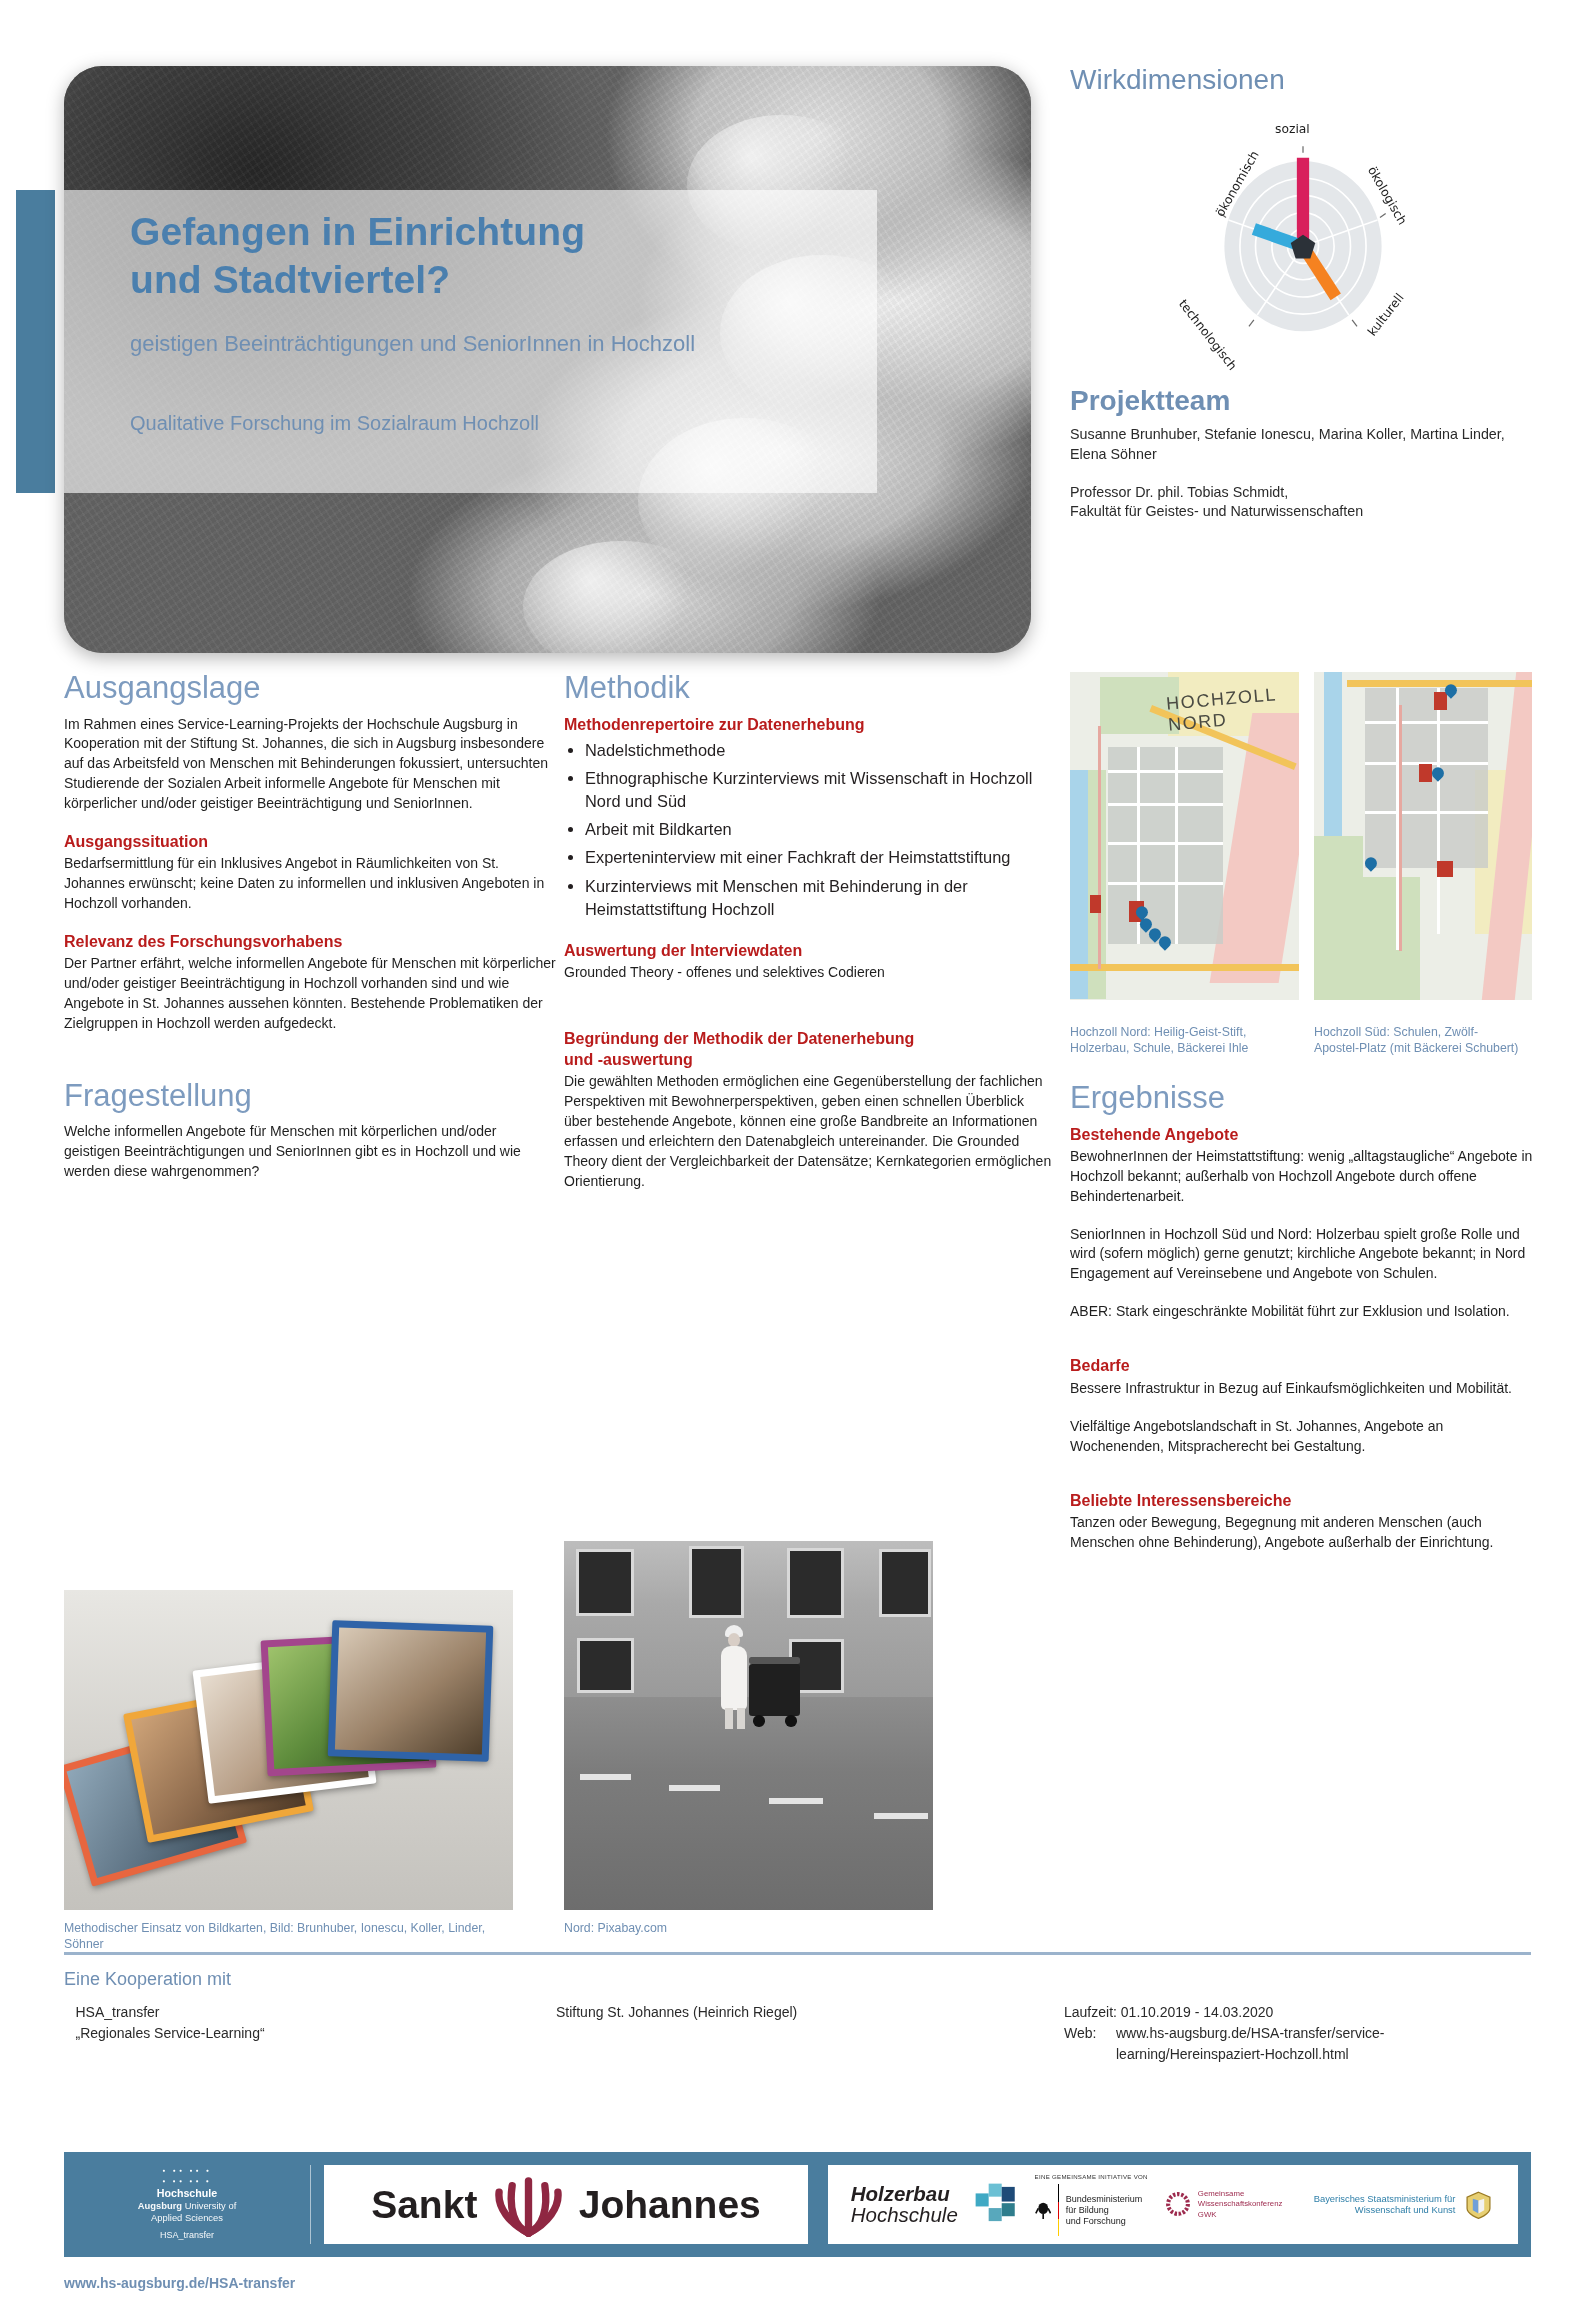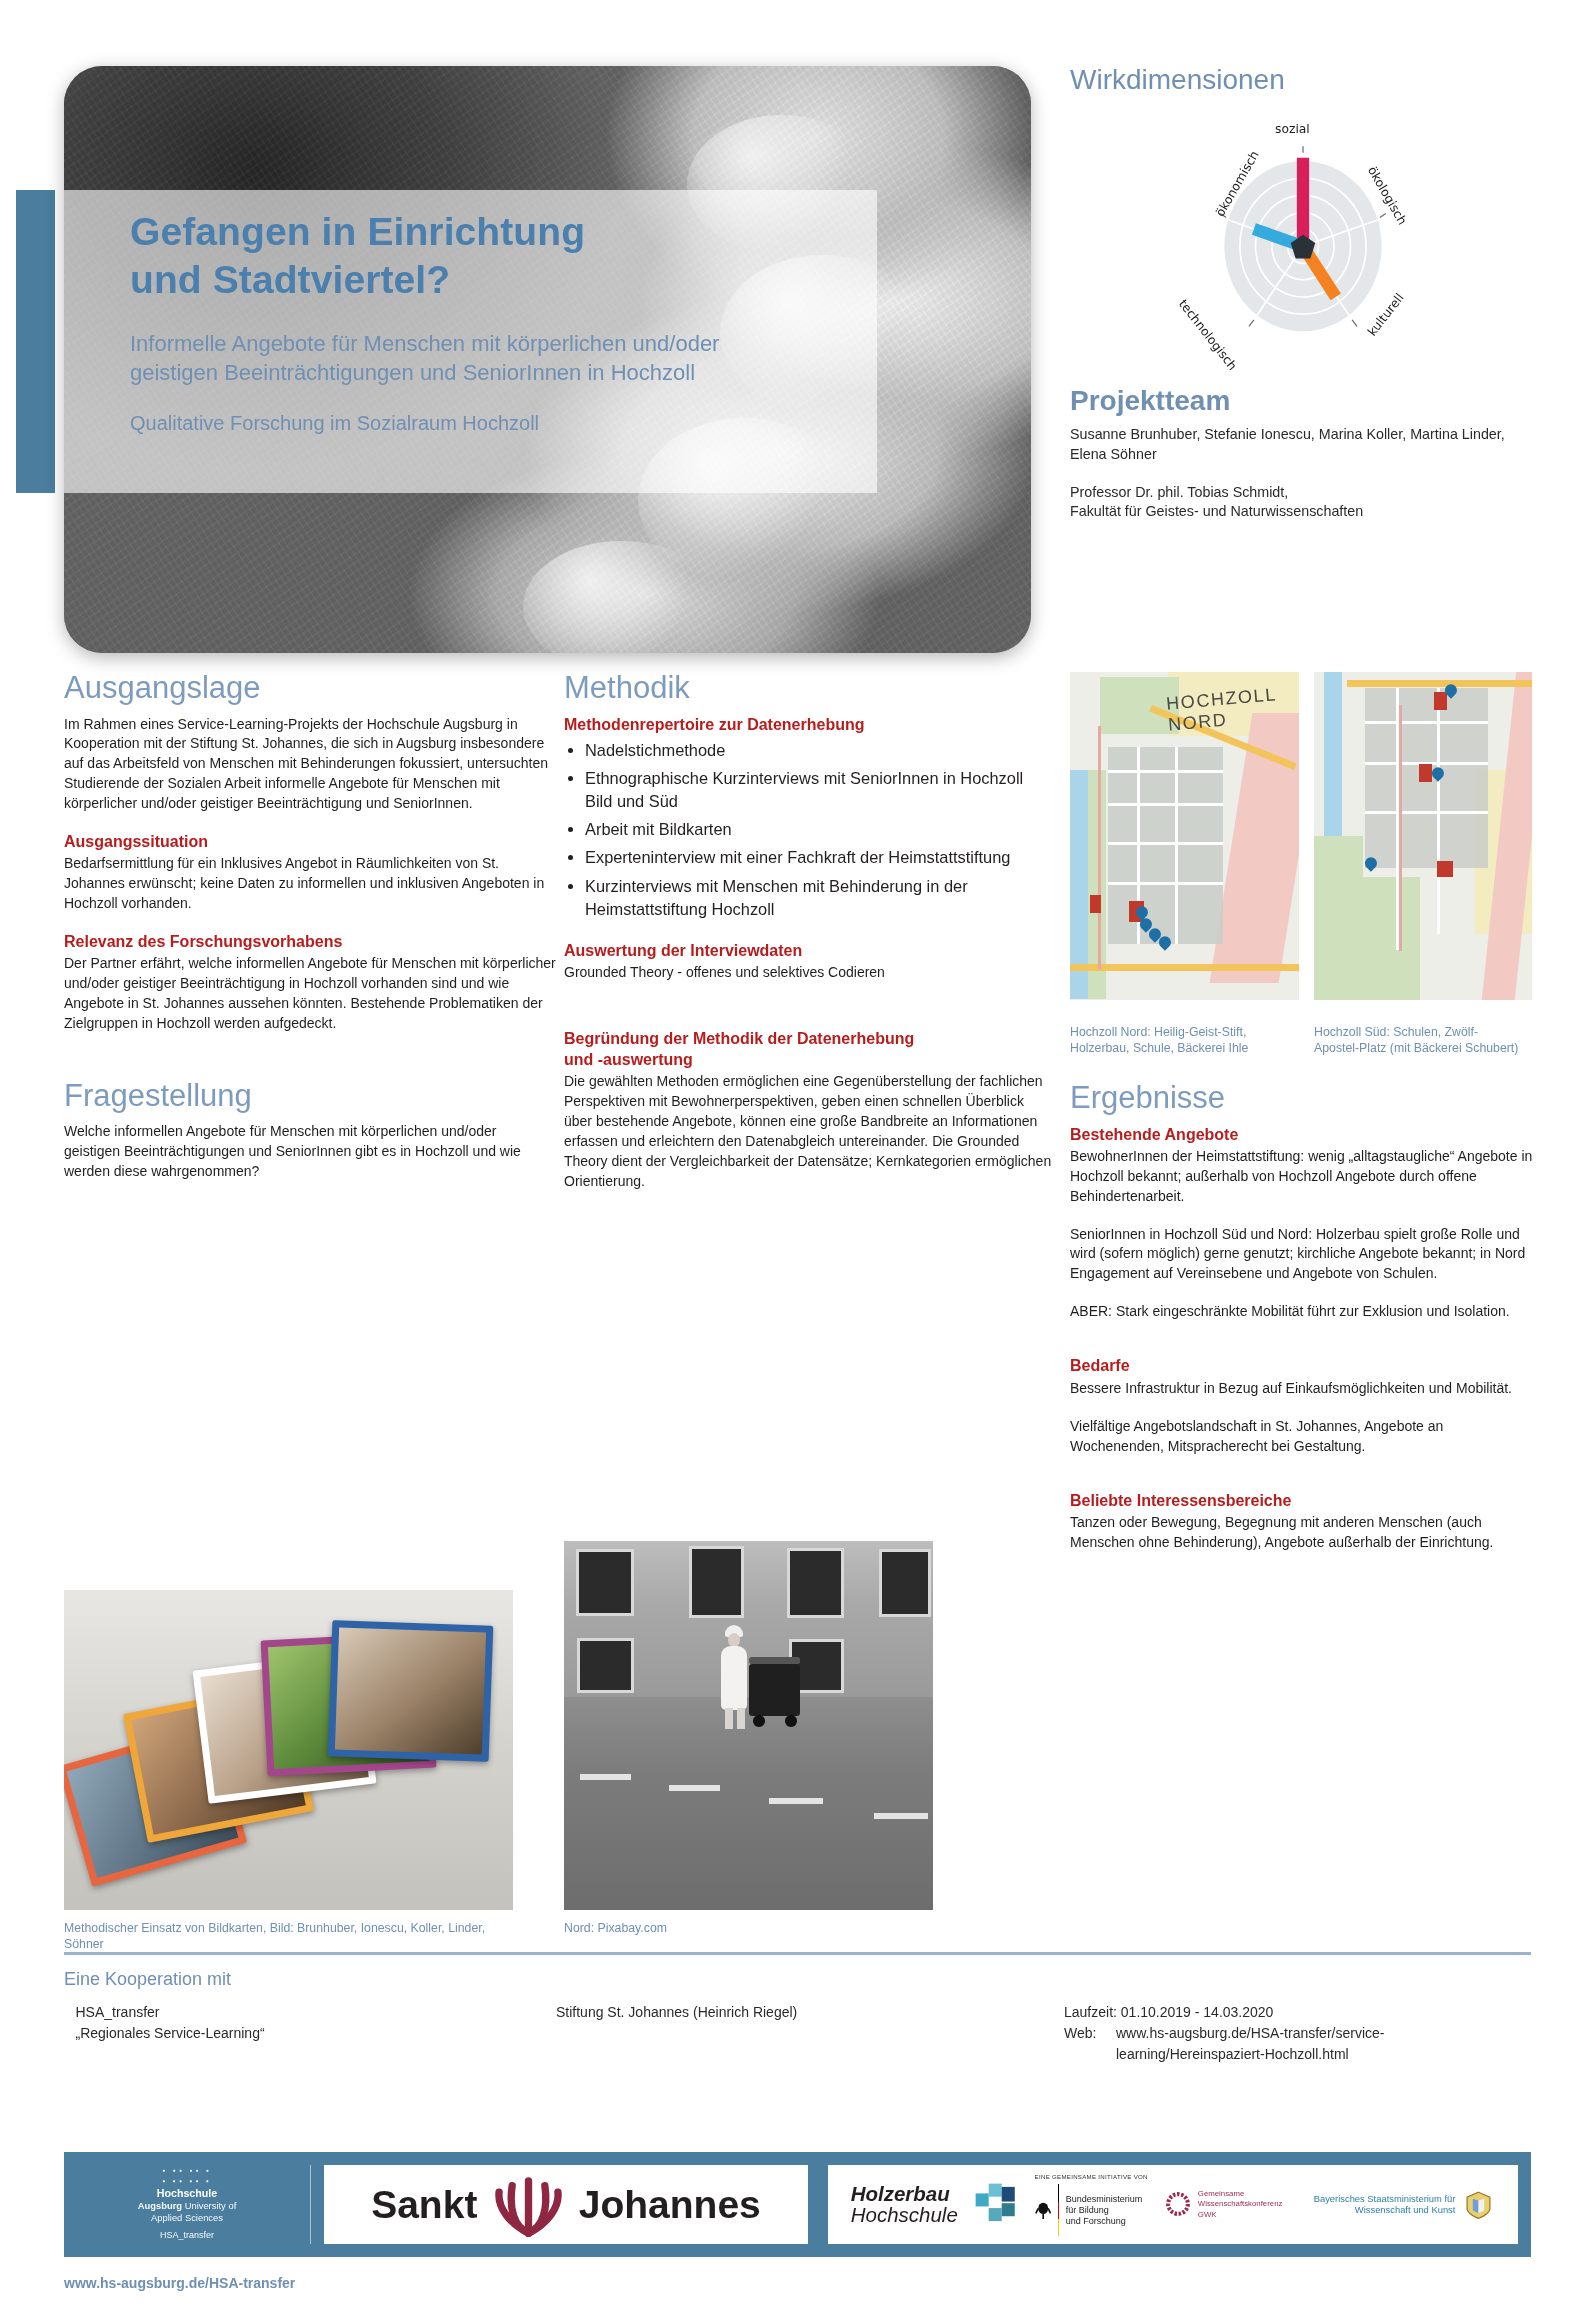--- a/index.html
+++ b/index.html
@@ -174,21 +174,20 @@
     <div class="knuckle" style="left:574px;top:352px;width:213px;height:164px;"></div>
     <div class="knuckle" style="left:459px;top:475px;width:197px;height:131px;"></div>
   </div>
 
   <div class="titlebox">
     <div class="title">
       <div>Gefangen in Einrichtung</div>
       <div>und Stadtviertel?</div>
     </div>
     <div class="subtitle">
-      <div>Informelle Angebote für Menschen mit körperlichen und/oder</div>
       <div>geistigen Beeinträchtigungen und SeniorInnen in Hochzoll</div>
     </div>
     <div class="subsub">Qualitative Forschung im Sozialraum Hochzoll</div>
   </div>
 
   <div class="rhead">
     <h2 class="h-blue">Wirkdimensionen</h2>
   </div>
 
   <div class="radar-wrap">
@@ -268,21 +267,21 @@
   <div class="card" style="left:266px;top:33px;width:161px;height:136px;transform:rotate(2deg);background:#2f63a8;">
     <div class="inner" style="background:linear-gradient(140deg,#d8c9b6,#9a8167 55%,#4f3f2c);"></div>
   </div>
 </div>
 
 <div class="col colB">
   <h2 class="sec">Methodik</h2>
   <h3 class="sub">Methodenrepertoire zur Datenerhebung</h3>
   <ul class="bul">
     <li>Nadelstichmethode</li>
-    <li>Ethnographische Kurzinterviews mit SeniorInnen in Hochzoll Bild und Süd</li>
+    <li>Ethnographische Kurzinterviews mit Wissenschaft in Hochzoll Nord und Süd</li>
     <li>Arbeit mit Bildkarten</li>
     <li>Experteninterview mit einer Fachkraft der Heimstattstiftung</li>
     <li>Kurzinterviews mit Menschen mit Behinderung in der Heimstattstiftung Hochzoll</li>
   </ul>
 
   <h3 class="sub">Auswertung der Interviewdaten</h3>
   <p class="body">Grounded Theory - offenes und selektives Codieren</p>
 
   <div class="gap-m"></div>
 

